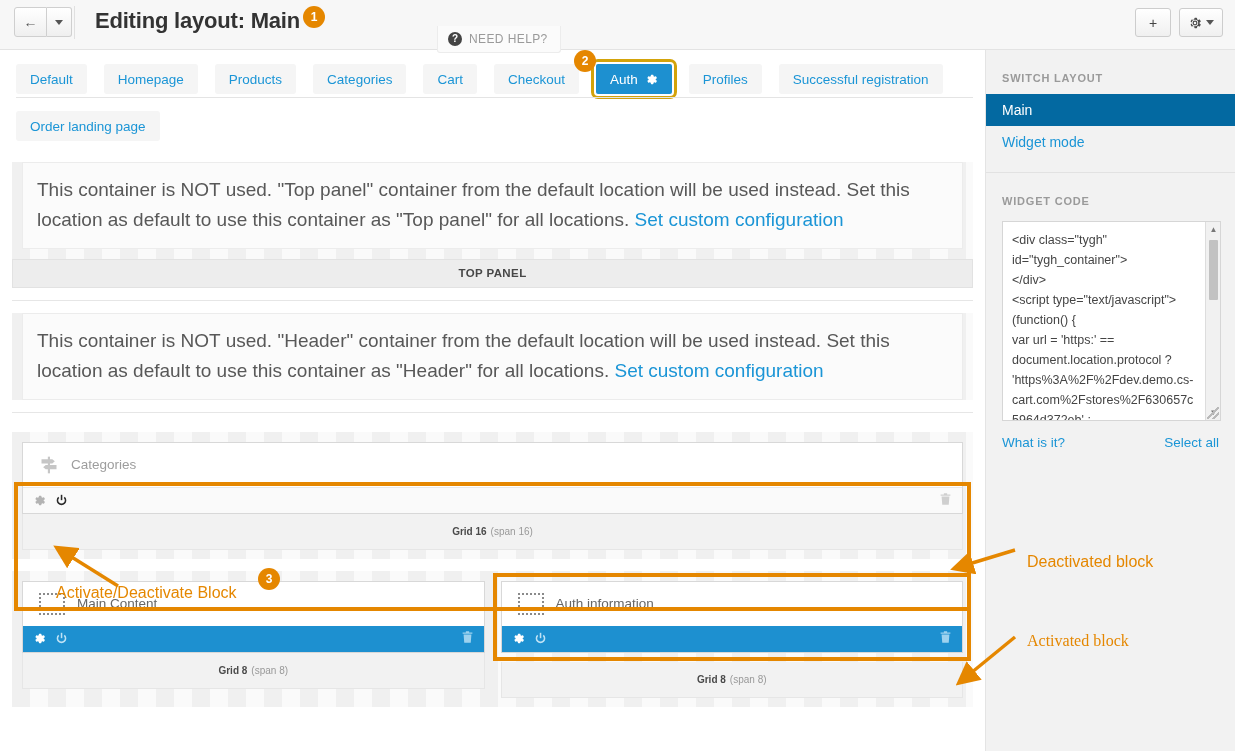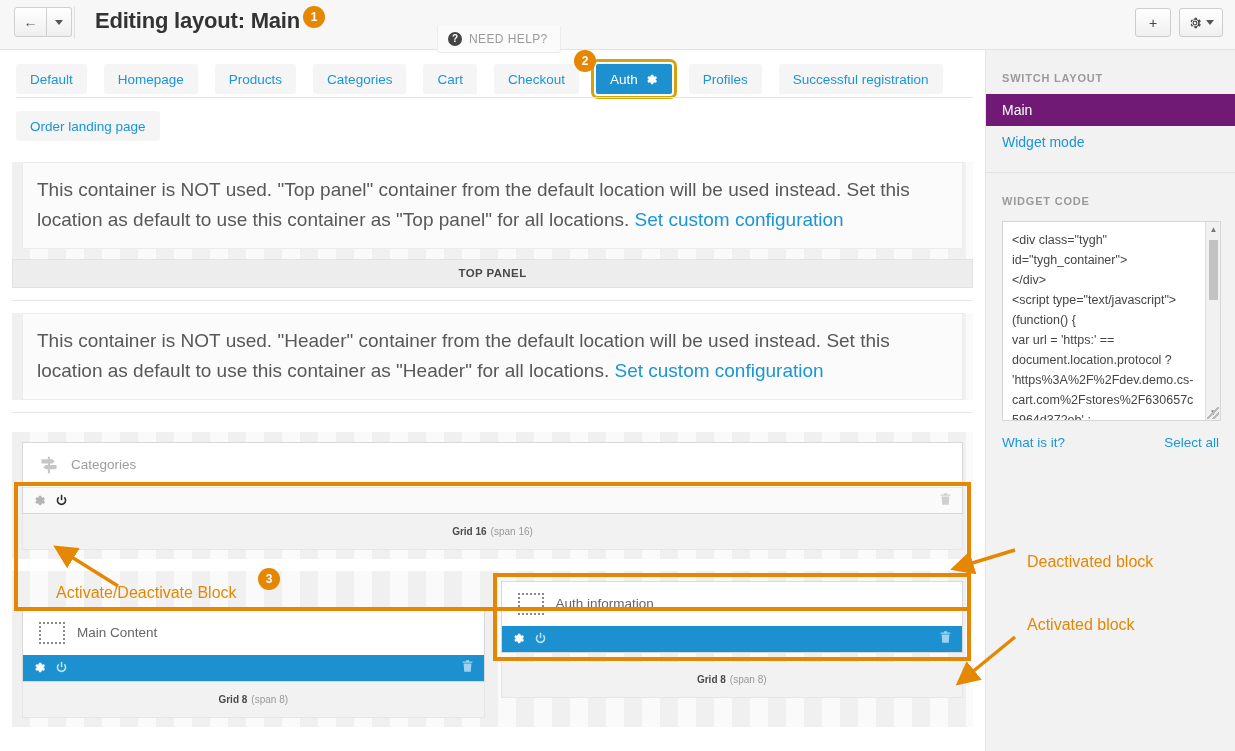--- a/index.html
+++ b/index.html
@@ -207,21 +207,21 @@
   .side-head {
     padding: 22px 0 10px 16px;
     font-size: 11px; font-weight: bold; color: #9a9a9a;
     letter-spacing: .8px;
   }
   .side-item {
     height: 32px; display: flex; align-items: center;
     padding-left: 16px;
     color: #1b95d6; font-size: 14px; cursor: pointer;
   }
-  .side-item.active { background: #701a75; color: #fff; }
+  .side-item.active { background: #0369a1; color: #fff; }
   .side-divider { height: 1px; background: #e2e2e2; margin: 14px 0 0 0; }
 
   .code-box {
     margin: 4px 14px 0 16px;
     background: #fff; border: 1px solid #d6d6d6;
     height: 200px; position: relative;
     overflow: hidden;
   }
   .code-text {
     padding: 8px 22px 8px 9px;
@@ -399,21 +399,21 @@
         </div>
         <div class="gridlabel">
           <b>Grid 16</b>
           <span class="span">(span 16)</span>
         </div>
       </div>
     </div>
 
     <div class="strip-wrap hatch" style="margin-top:12px; padding:10px 0 9px 0; display:flex; gap:16px;">
 
-      <div class="block-outer" style="flex:1; margin-right:0;margin-top:29px;">
+      <div class="block-outer" style="flex:1; margin-right:0;">
         <div class="block-card">
           <div class="block-head dark">
             <span class="dotbox"></span>
             <span class="name">Main Content</span>
           </div>
           <div class="block-tools on">
             <span class="tool-left">
               <svg width="13" height="13" viewBox="0 0 16 16">
                 <path fill="#ffffff" d="M8 5.4a2.6 2.6 0 1 0 0 5.2 2.6 2.6 0 0 0 0-5.2zm0 4a1.4 1.4 0 1 1 0-2.8 1.4 1.4 0 0 1 0 2.8z"></path>
                 <path fill="#ffffff" d="M14.3 9.3l-1.1-.6a5.4 5.4 0 0 0 0-1.4l1.1-.6a.6.6 0 0 0 .25-.78l-.9-1.56a.6.6 0 0 0-.76-.27l-1.17.47a5.4 5.4 0 0 0-1.2-.7L10.3 2.6a.6.6 0 0 0-.6-.5H7.9a.6.6 0 0 0-.6.5l-.22 1.25a5.4 5.4 0 0 0-1.2.7L4.7 4.08a.6.6 0 0 0-.76.27l-.9 1.56a.6.6 0 0 0 .25.78l1.1.6a5.4 5.4 0 0 0 0 1.4l-1.1.6a.6.6 0 0 0-.25.78l.9 1.56a.6.6 0 0 0 .76.27l1.17-.47c.37.29.77.53 1.2.7l.22 1.25a.6.6 0 0 0 .6.5h1.8a.6.6 0 0 0 .6-.5l.22-1.25c.43-.17.83-.41 1.2-.7l1.17.47a.6.6 0 0 0 .76-.27l.9-1.56a.6.6 0 0 0-.25-.78z"></path>
@@ -479,21 +479,21 @@
 
     <line x1="118" y1="586" x2="70" y2="556" stroke="#e58700" stroke-width="3.4" marker-end="url(#ah)"></line>
 
     <line x1="1015" y1="550" x2="969" y2="564" stroke="#e58700" stroke-width="3.4" marker-end="url(#ah)"></line>
 
     <line x1="1015" y1="637" x2="971" y2="673" stroke="#e58700" stroke-width="3.4" marker-end="url(#ah)"></line>
   </svg>
 
   <div class="anno" style="left:56px; top:584px;">Activate/Deactivate Block</div>
   <div class="anno" style="left:1027px; top:553px;">Deactivated block</div>
-  <div class="anno" style="left:1027px; top:616px;">Activated block</div>
+  <div class="anno" style="left:1027px; top:632px;font-family:Liberation Serif, serif;">Activated block</div>
 
   <div class="badge" id="badge0" style="left: 303px; top: 6px;">1</div>
   <div class="badge" id="badge1" style="left: 574px; top: 50px;">2</div>
   <div class="badge" id="badge2" style="left: 258px; top: 568px;">3</div>
 
   <div class="sidebar">
     <div class="side-head">SWITCH LAYOUT</div>
     <div class="side-item active">
       <span>Main</span>
     </div>

